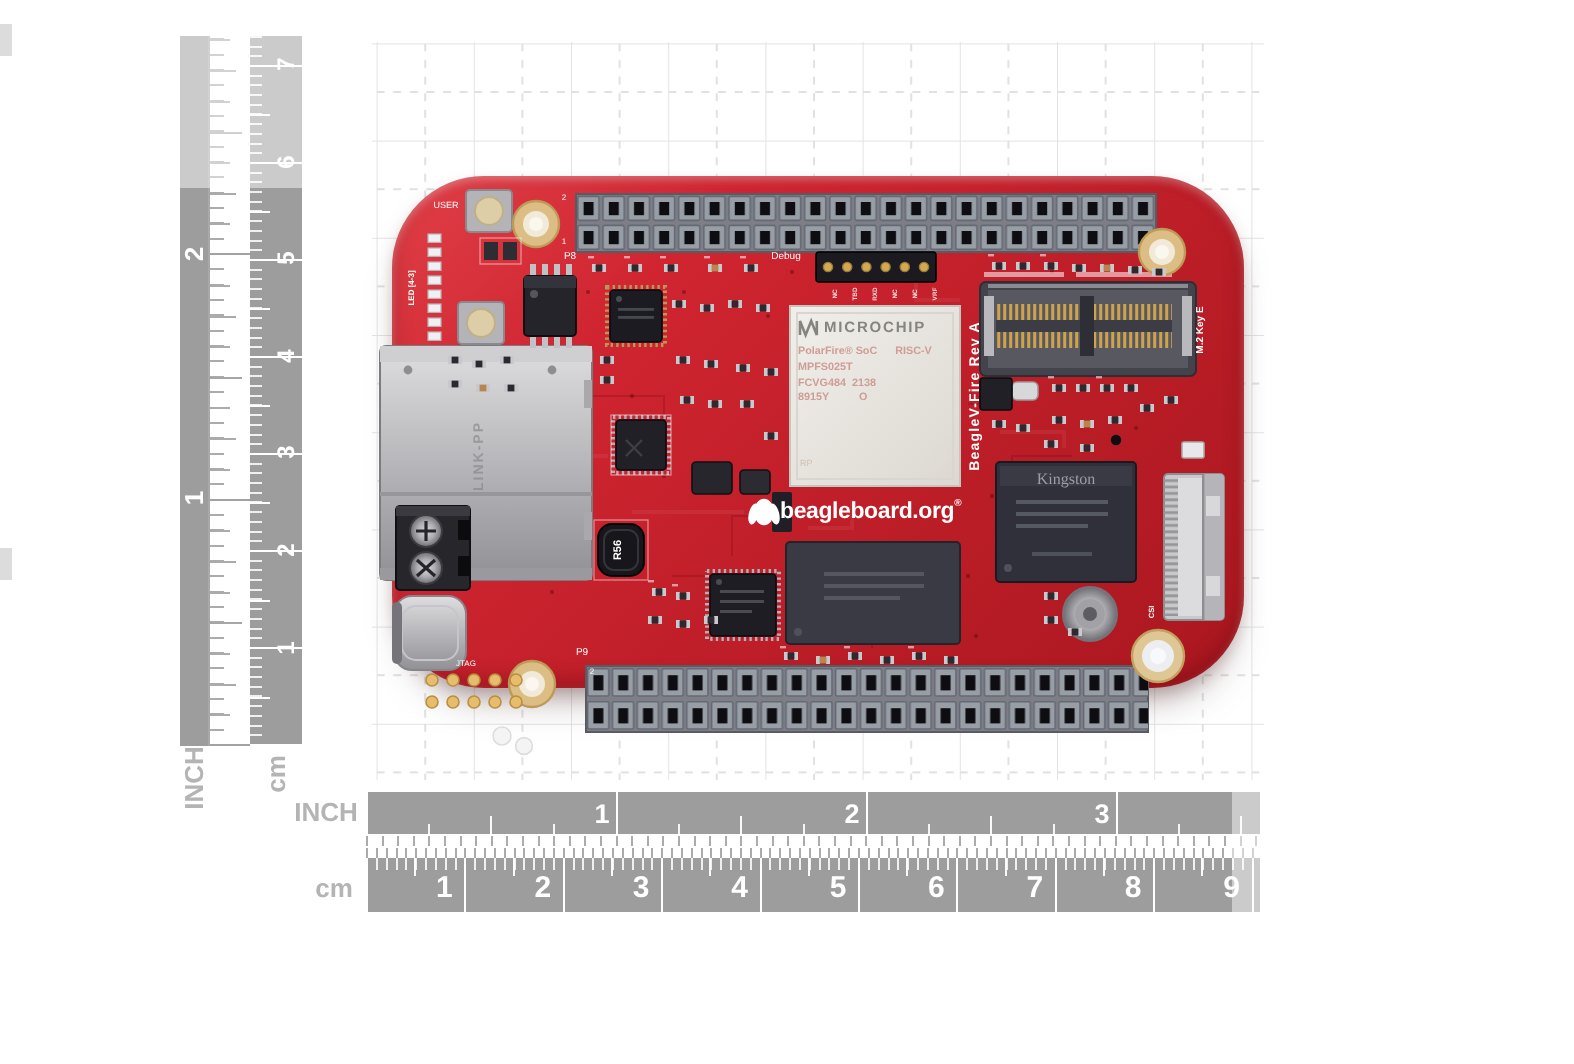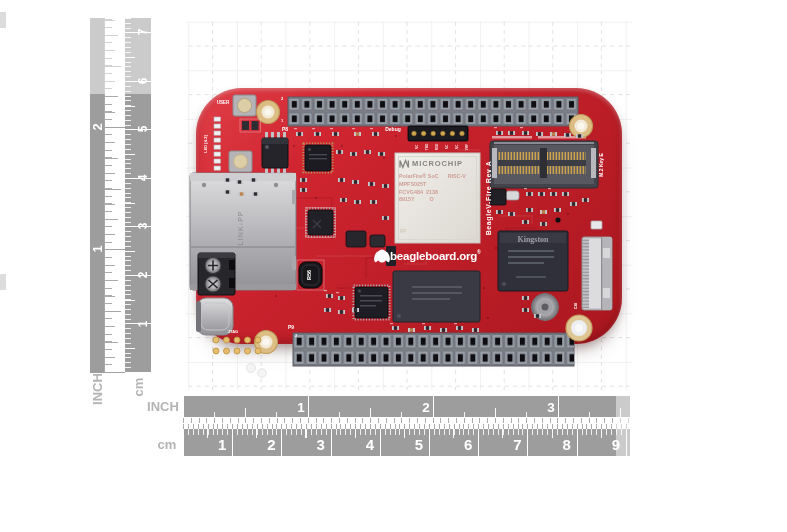--- a/index.html
+++ b/index.html
@@ -66,21 +66,21 @@
   .edgemark{position:absolute;left:0;width:6px;height:16px;background:#dcdcdc;}
 
   
   .board{position:absolute;left:196px;top:88px;width:426px;height:256px;}
   .board-bg{position:absolute;left:0;top:0;right:0;bottom:0;border-radius:46px;
     background:linear-gradient(135deg,#e04048 0%,#d02531 26%,#c01f29 55%,#aa171f 100%);
     box-shadow:0 12px 18px -8px rgba(90,60,60,.5),0 3px 7px rgba(150,110,110,.28),
       inset 0 2px 4px rgba(255,255,255,.3),inset 0 -4px 10px rgba(80,0,8,.35);}
   .board-art{position:absolute;left:-10px;top:-6px;width:446px;height:302px;}
 
-  .bl{position:absolute;color:#fff;font-weight:bold;white-space:nowrap;
+  .bl{position:absolute;color:#fff;font-weight:normal;white-space:nowrap;
       transform:translate(-50%,-50%);line-height:1;}
   .bl-v{position:absolute;color:#fff;font-weight:bold;white-space:nowrap;
       transform:translate(-50%,-50%) rotate(-90deg);line-height:1;}
   .bl-l{position:absolute;white-space:nowrap;line-height:1;}
   .fpga-line{white-space:pre;color:#cf9d95;font-weight:bold;}
   .brand-txt{color:#fff;font-weight:bold;font-size:11.5px;letter-spacing:-.2px;}
   .brand-txt sup{font-size:5px;vertical-align:6px;}
 </style>
 </head>
 <body>

